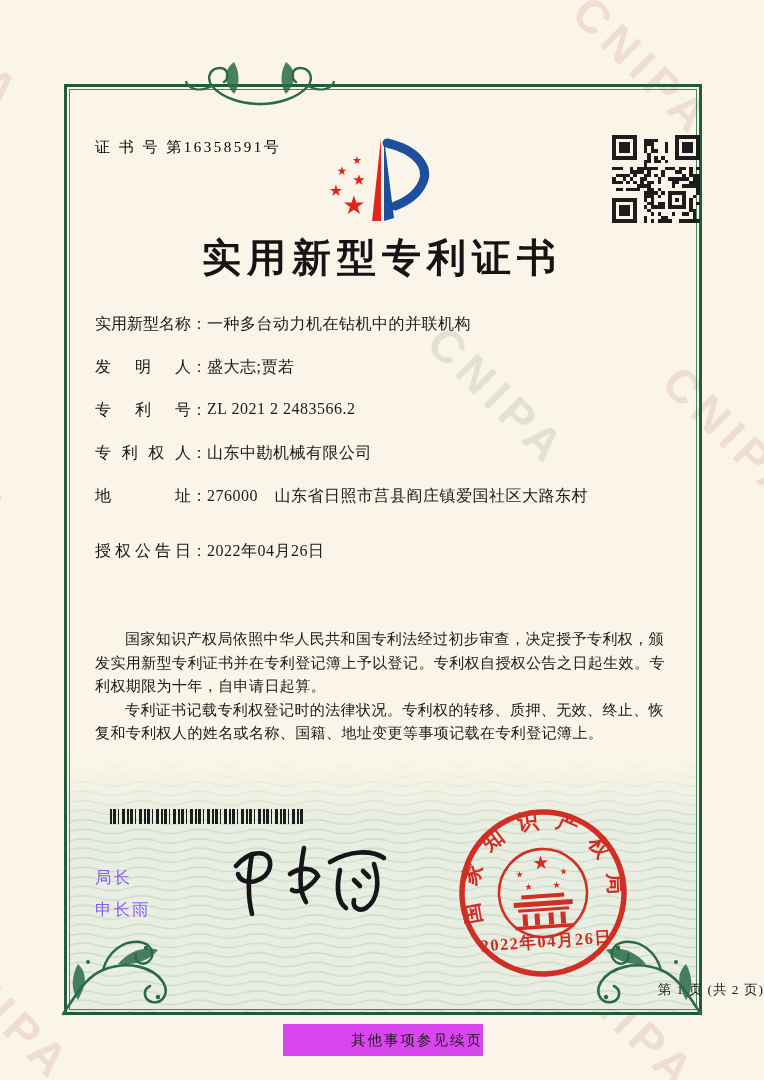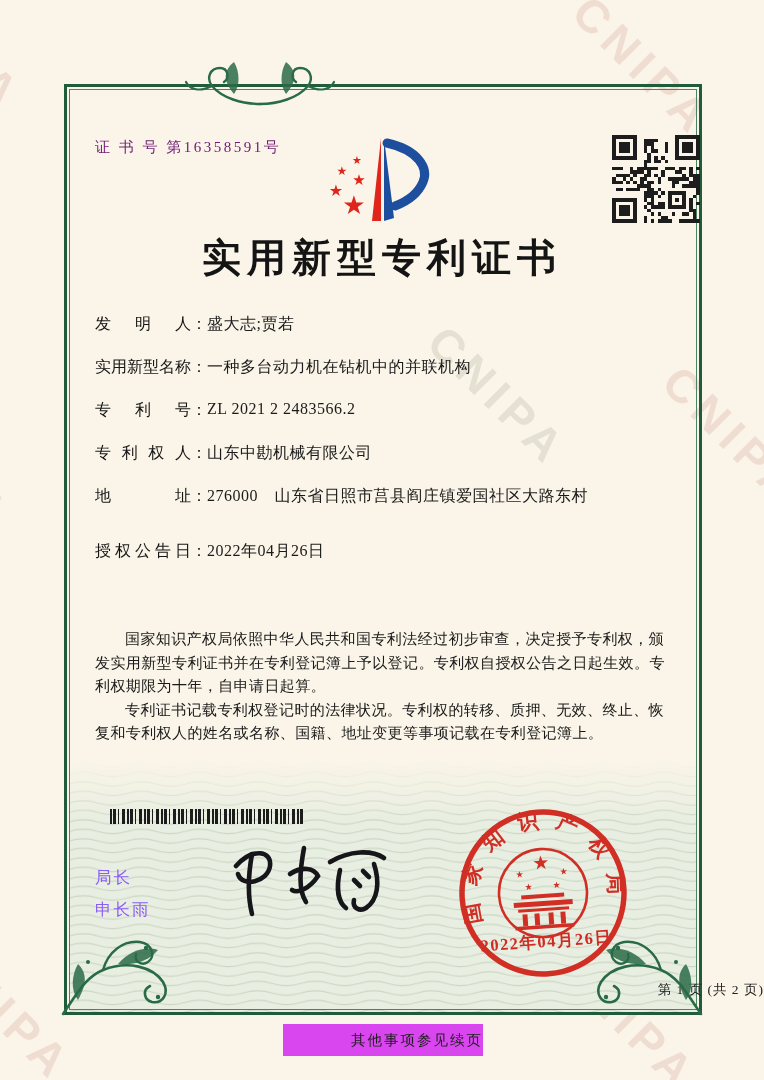--- a/index.html
+++ b/index.html
@@ -22,21 +22,21 @@
     border:3px solid #205c3b; z-index:2; box-sizing:border-box;}
   .frame-inner{position:absolute; inset:2px; border:1px solid #4a8563;}
   
   .wave{position:absolute; left:69px; top:760px; width:628px; height:253px; z-index:2;}
   .wave-fade{position:absolute; left:69px; top:760px; width:628px; height:60px; z-index:2;
     background:linear-gradient(#faf5e8, rgba(250,245,232,0));}
   
   .orn{position:absolute; z-index:4; pointer-events:none;}
   
   .cert-no{position:absolute; left:95px; top:138px; z-index:3;
-    font-size:15px; letter-spacing:2.5px; color:#701a75;}
+    font-size:15px; letter-spacing:2.5px; color:#000000;}
   .logo{position:absolute; left:318px; top:128px; width:172px; height:102px; z-index:3;}
   .qr{position:absolute; left:612px; top:135px; width:88px; height:88px; z-index:3;}
   .title{position:absolute; left:0; top:231px; width:100%; z-index:3;
     text-align:center; font-size:39px; font-weight:700; letter-spacing:6px; color:#141414;}
   
   .fields{position:absolute; left:95px; top:314px; width:585px; z-index:3; font-size:16px;}
   .row{height:43px; white-space:nowrap;}
   .flabel{display:inline-block; width:96px; text-align:justify; text-align-last:justify;
     vertical-align:top; color:#151515;}
   .fcolon{display:inline-block; vertical-align:top;}
@@ -320,24 +320,24 @@
           <rect x="23" y="24" width="1" height="1"></rect>
           <rect x="24" y="24" width="1" height="1"></rect>
         </g>
     </g>
   </svg>
 
   <div class="title">实用新型专利证书</div>
 
   <div class="fields">
     <div class="row">
+      <span class="flabel">实用新型名称</span><span class="fcolon">：</span><span class="fvalue">一种多台动力机在钻机中的并联机构</span>
+    </div>
+    <div class="row">
       <span class="flabel">发明人</span><span class="fcolon">：</span><span class="fvalue">盛大志;贾若</span>
-    </div>
-    <div class="row">
-      <span class="flabel">实用新型名称</span><span class="fcolon">：</span><span class="fvalue">一种多台动力机在钻机中的并联机构</span>
     </div>
     <div class="row">
       <span class="flabel">专利号</span><span class="fcolon">：</span><span class="fvalue">ZL 2021 2 2483566.2</span>
     </div>
     <div class="row">
       <span class="flabel">专利权人</span><span class="fcolon">：</span><span class="fvalue">山东中勘机械有限公司</span>
     </div>
     <div class="row">
       <span class="flabel">地址</span><span class="fcolon">：</span><span class="fvalue">276000　山东省日照市莒县阎庄镇爱国社区大路东村</span>
     </div>

